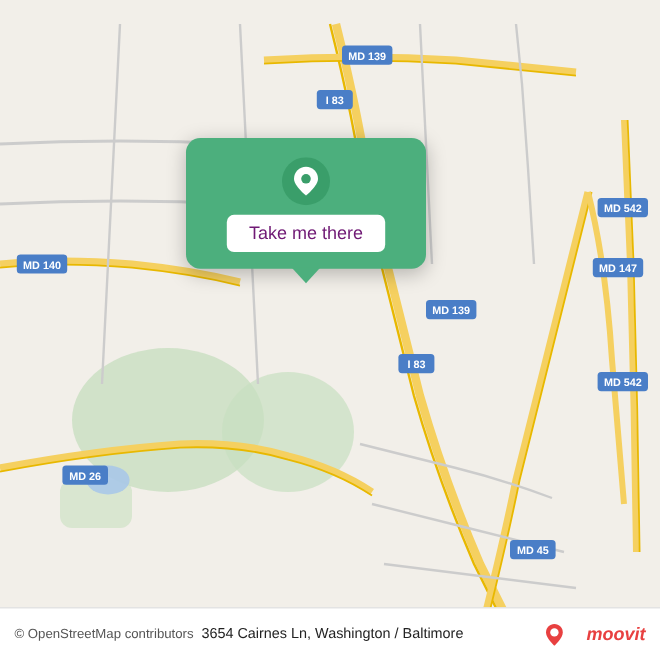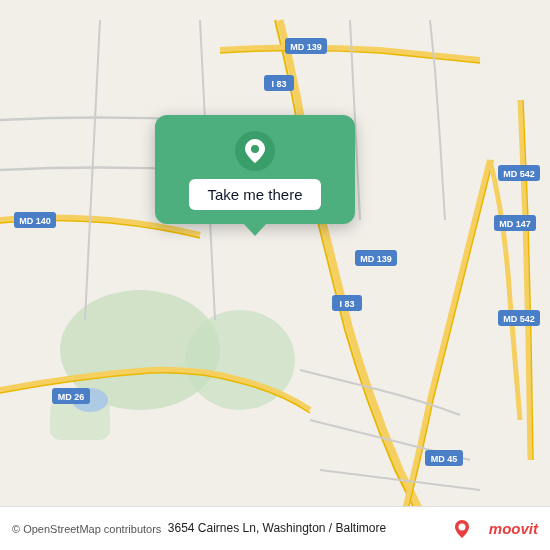--- a/index.html
+++ b/index.html
@@ -59,21 +59,21 @@
     }
 
     .pin-icon {
       width: 40px;
       height: 40px;
       margin-bottom: 8px;
     }
 
     .take-me-btn {
       background: white;
-      color: #0f172a;
+      color: #701a75;
       border: none;
       border-radius: 6px;
       padding: 7px 18px;
       font-size: 15px;
       font-weight: 500;
       cursor: pointer;
       white-space: nowrap;
     }
 
     

